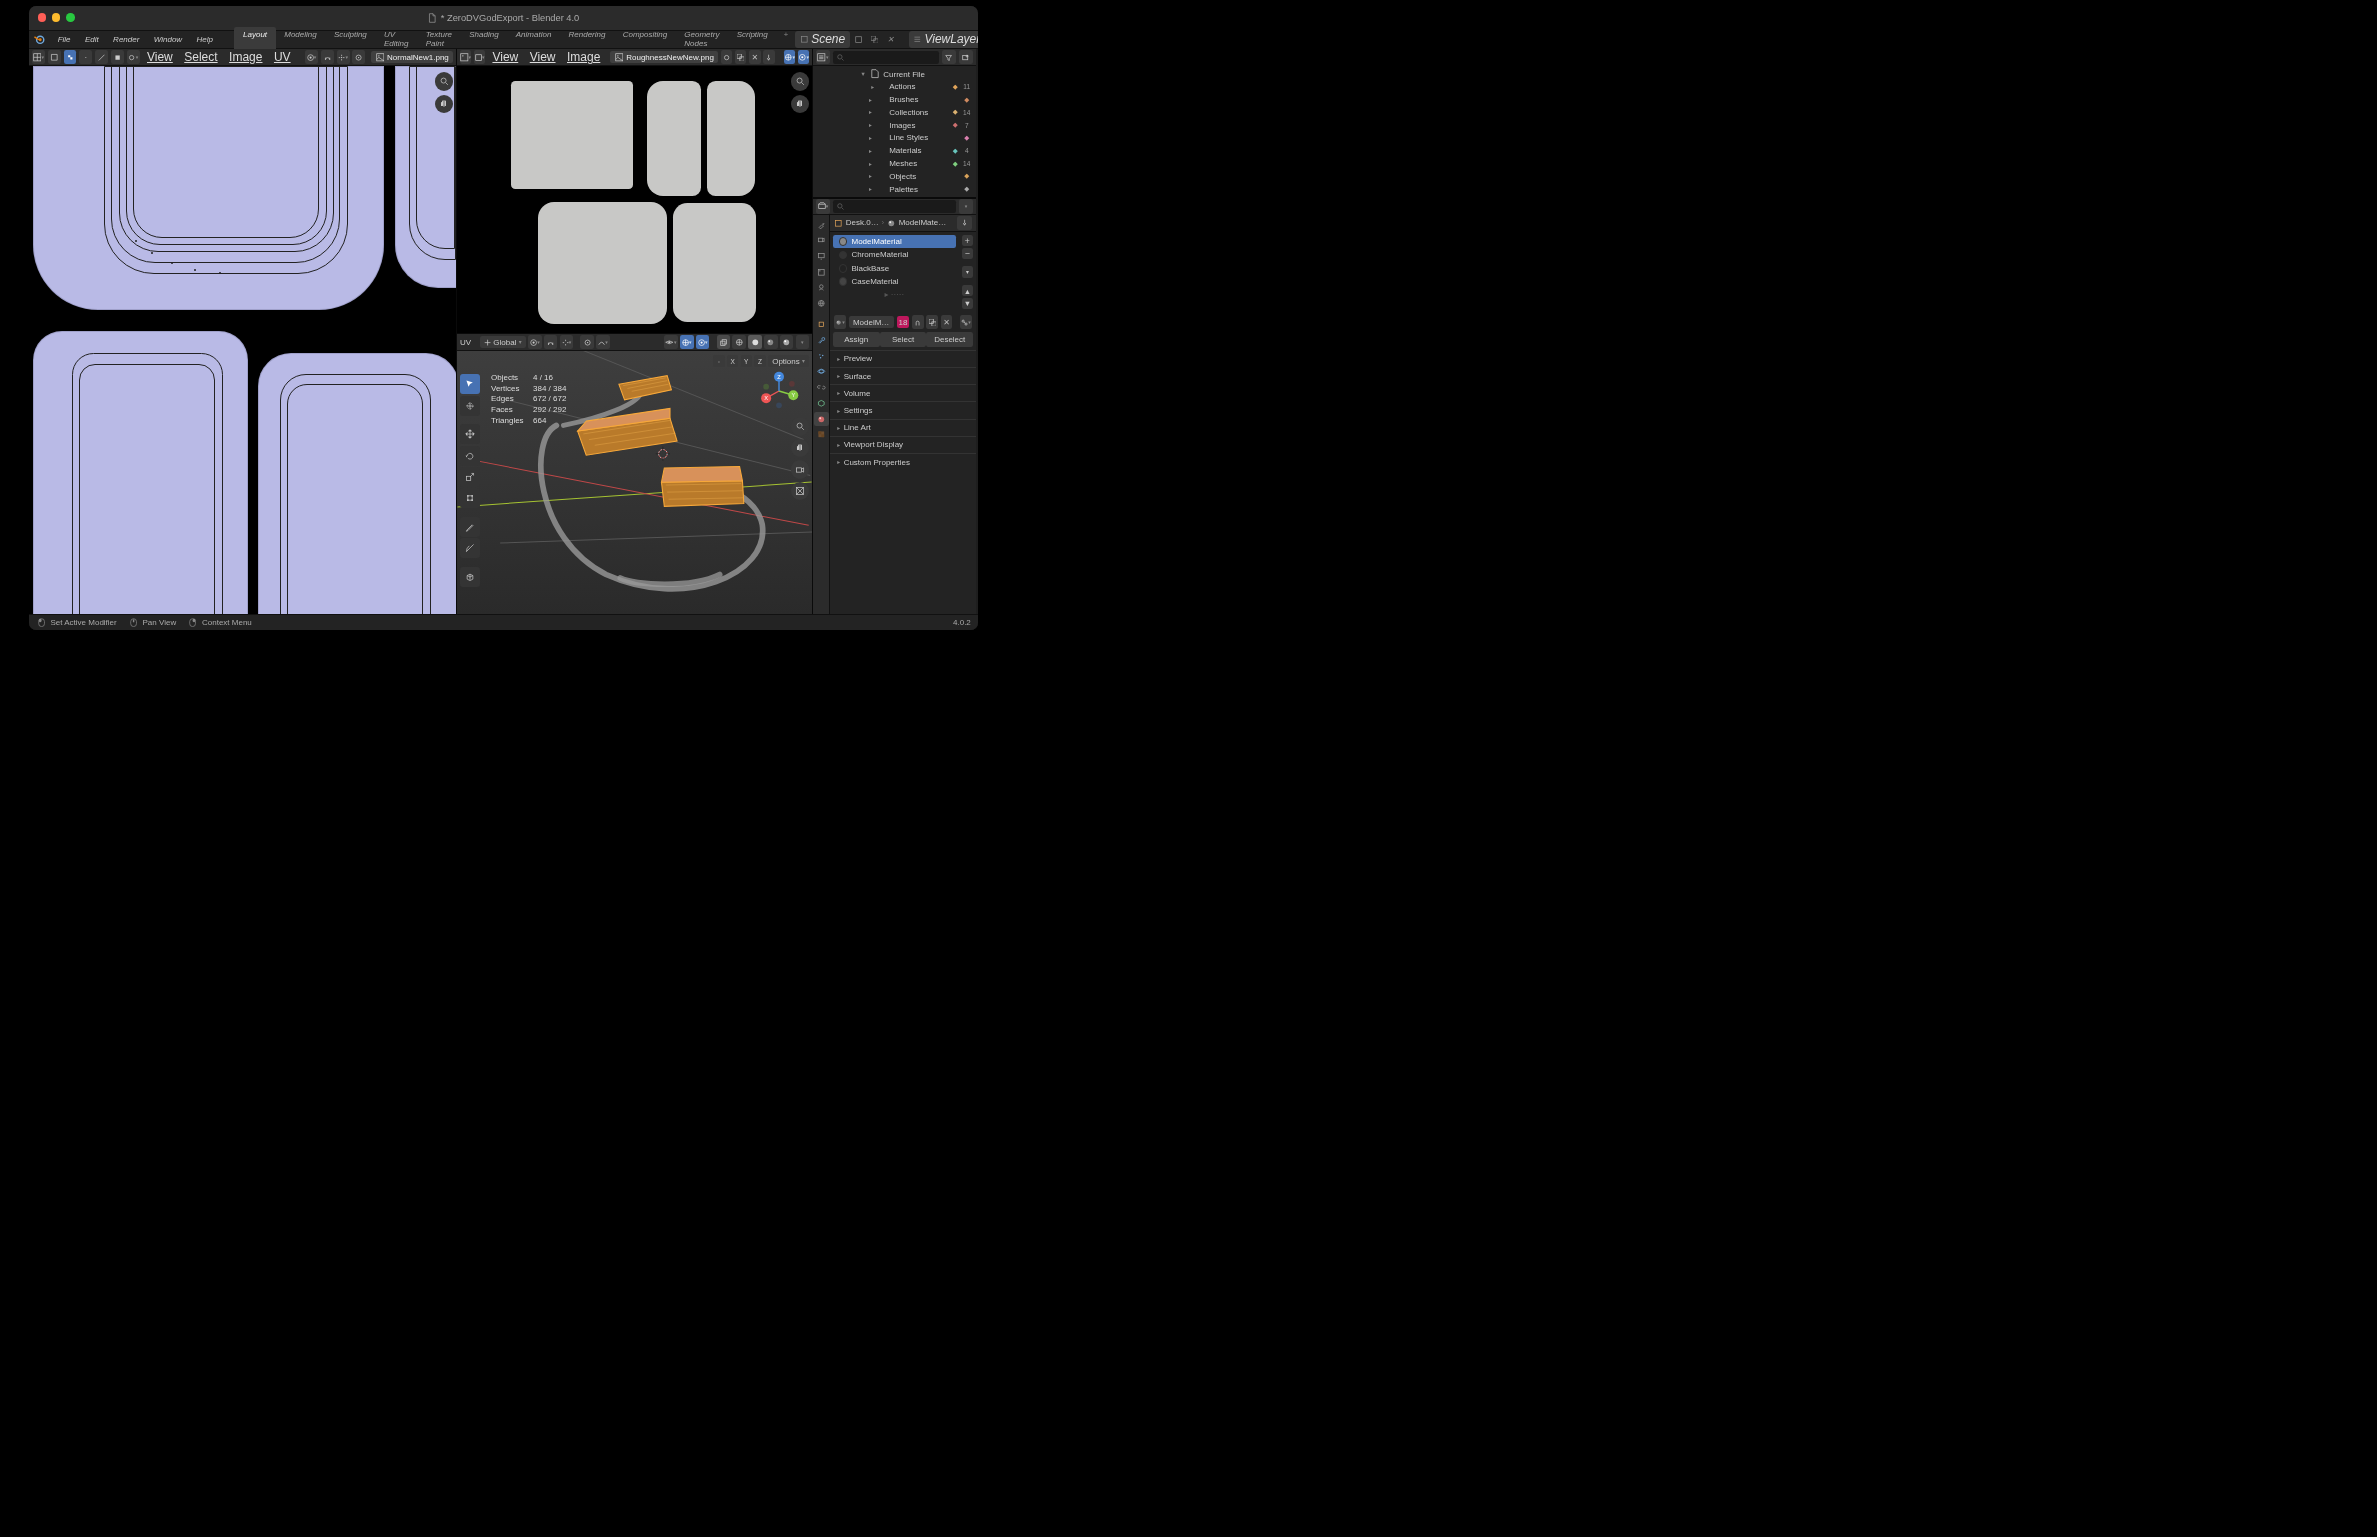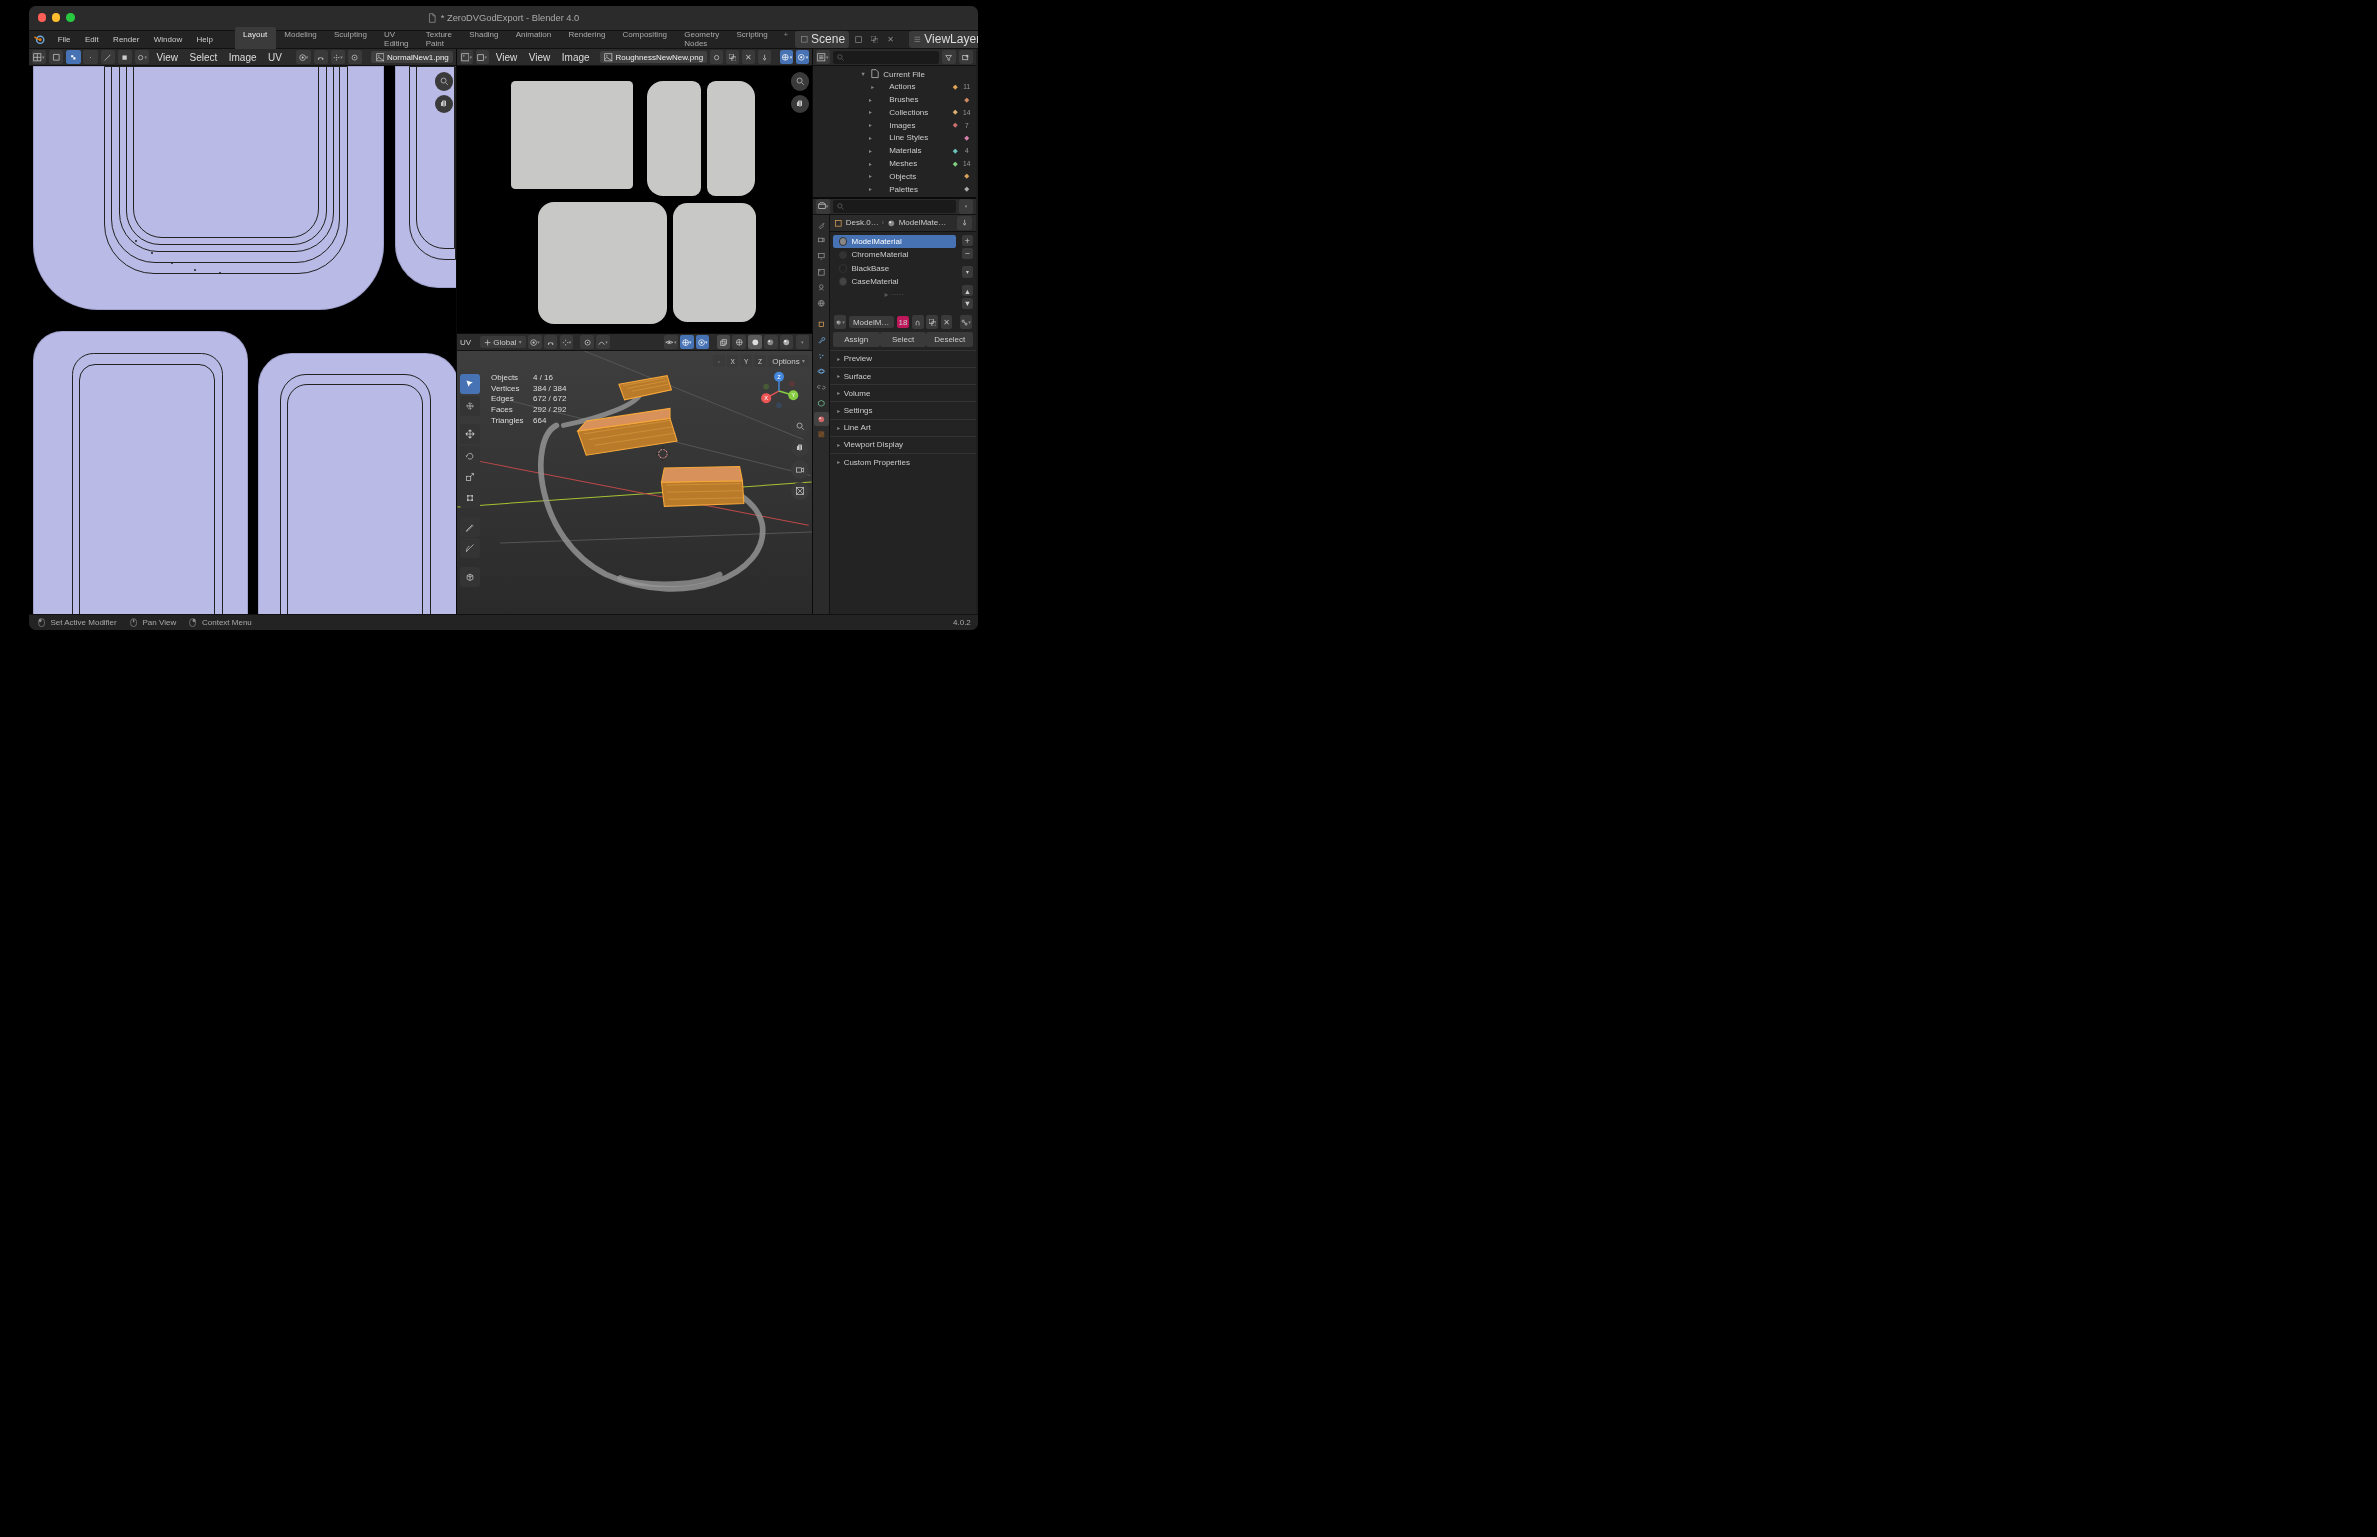--- a/index.html
+++ b/index.html
@@ -4,39 +4,39 @@
 <style>
 * { margin: 0; padding: 0; box-sizing: border-box; font-family: -apple-system, BlinkMacSystemFont, "Segoe UI", sans-serif; }
 body { background: #000; width: 985px; height: 637px; overflow: hidden; font-size: 8px; color: #ccc; }
 .window { position: absolute; top: 5.7px; left: 29px; width: 949px; height: 624px; background: #1e1e1e; border-radius: 7.2px; overflow: hidden; box-shadow: 0 0 14.3px rgba(0,0,0,0.5); }
 .titlebar { height: 25px; background: #2b2b2b; display: flex; align-items: center; padding: 0 8.6px; border-bottom: 0.7px solid #111; }
 .traffic { display: flex; gap: 5.7px; }
 .tdot { width: 8.6px; height: 8.6px; border-radius: 50%; }
 .title { flex: 1; text-align: center; color: #aaa; font-size: 9.3px; display: flex; align-items: center; justify-content: center; gap: 4.3px; }
 .title svg { width: 8.6px; height: 10px; }
 
-.menubar { height: 18.6px; background: #232323; display: flex; align-items: center; padding: 0 4.3px; border-bottom: 0.7px solid #111; }
+.menubar { height: 18.6px; background: #232323; display: flex; align-items: center; padding: 0 4.3px; border-bottom: 0.7px solid #111; font-style: italic; }
 .blender-logo { width: 13px; height: 13px; margin-right: 5.7px; display:flex; align-items:center; justify-content:center; }
 .menu-item { padding: 2.9px 7.2px; color: #ccc; font-size: 8px; cursor: pointer; }
 .workspace-tabs { display: flex; margin-left: 14.3px; }
 .ws-tab { padding: 3.6px 8.6px; color: #aaa; font-size: 8px; cursor: pointer; border-radius: 2.2px 2.2px 0 0; }
 .ws-tab.active { background: #3b3b3b; color: #eee; }
 .ws-add { padding: 3.6px 7.2px; color: #888; cursor: pointer; }
 .topbar-right { margin-left: auto; display: flex; align-items: center; gap: 2.9px; }
 .scene-sel, .layer-sel { display: flex; align-items: center; background: #3a3a3a; border-radius: 2.9px; padding: 1.4px 4.3px; gap: 2.9px; }
 .scene-sel span, .layer-sel span { font-size: 12px; color: #ddd; }
 .icon-btn { width: 13px; height: 13px; display: flex; align-items: center; justify-content: center; color: #888; cursor: pointer; border-radius: 2.2px; }
 
 .main-area { display: flex; height: calc(100% - 25px - 18.6px - 16px); }
 .left-col { width: 428px; display: flex; flex-direction: column; border-right: 0.7px solid #0a0a0a; }
 .mid-col { width: 356px; display: flex; flex-direction: column; border-right: 0.7px solid #0a0a0a; }
 .right-col { width: 163px; display: flex; flex-direction: column; background: #232323; }
 
 .editor-header { height: 17px; background: #2b2b2b; display: flex; align-items: center; padding: 0 2.9px; gap: 2.9px; border-bottom: 0.7px solid #111; }
-.editor-header .hitem { font-size: 10px; color: #ddd; padding: 1.4px 4.3px; cursor: pointer; }
+.editor-header .hitem { font-size: 12px; color: #ddd; padding: 1.4px 4.3px; cursor: pointer; text-decoration: underline; }
 .hdrop { background: #3a3a3a; border-radius: 2.2px; padding: 1.4px 4.3px; display: flex; align-items: center; gap: 2.2px; }
 .hdrop .dd { font-size: 5.7px; color: #888; }
 .img-chip { display: flex; align-items: center; background: #404040; border-radius: 2.2px; padding: 1.4px 4.3px; gap: 2.9px; }
 .img-chip span { font-size: 8px; color: #eee; }
 .hb { width: 14.3px; height: 14.3px; display:flex; align-items:center; justify-content:center; background:#3a3a3a; border-radius:2.2px; cursor:pointer; color:#bbb; }
 .hb.tog { background:#4a4a4a; }
 .hb.active { background:#4772b3; }
 .hb.xr { background:#3a3a3a; }
 
 .uv-canvas { flex: 1; background: #000; position: relative; overflow: hidden; }

